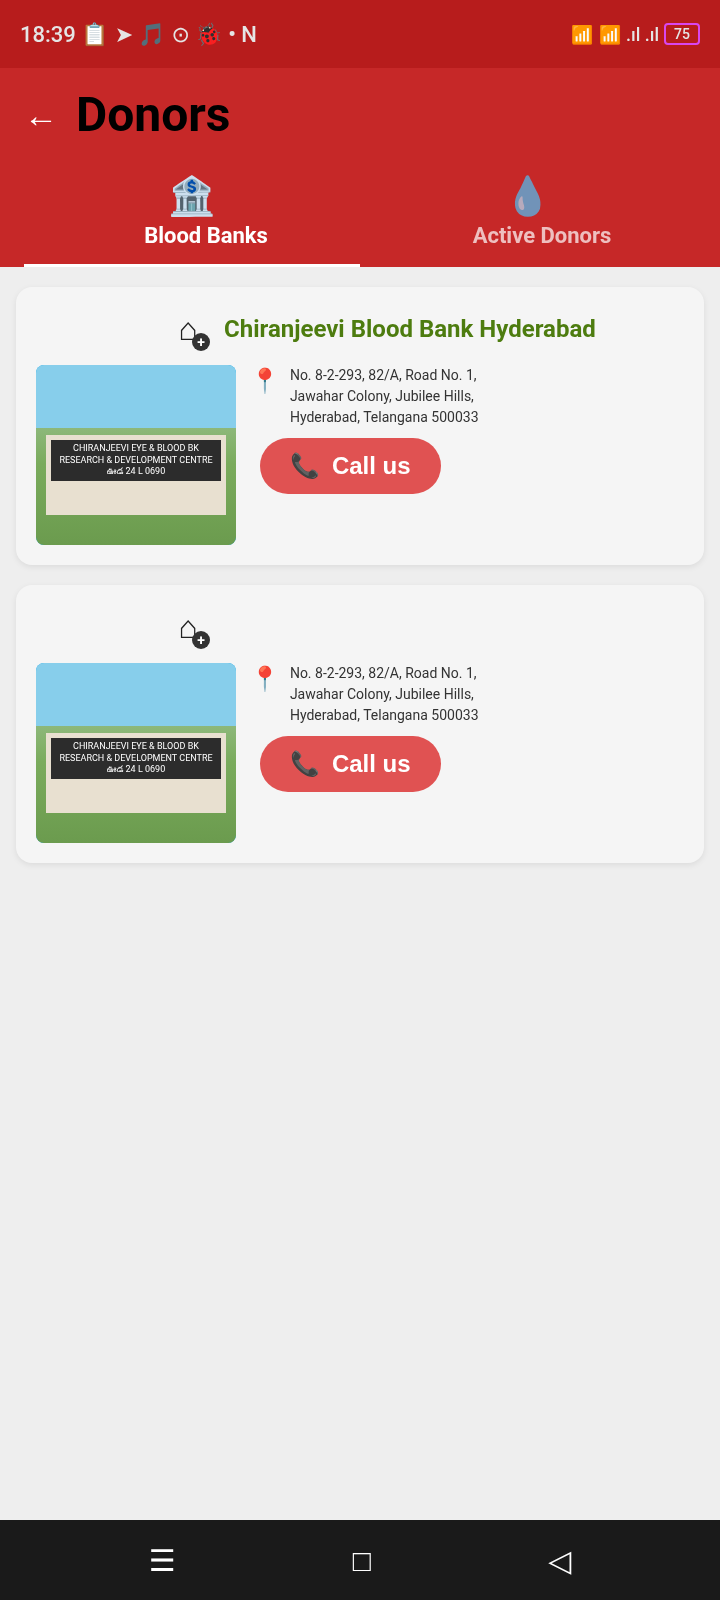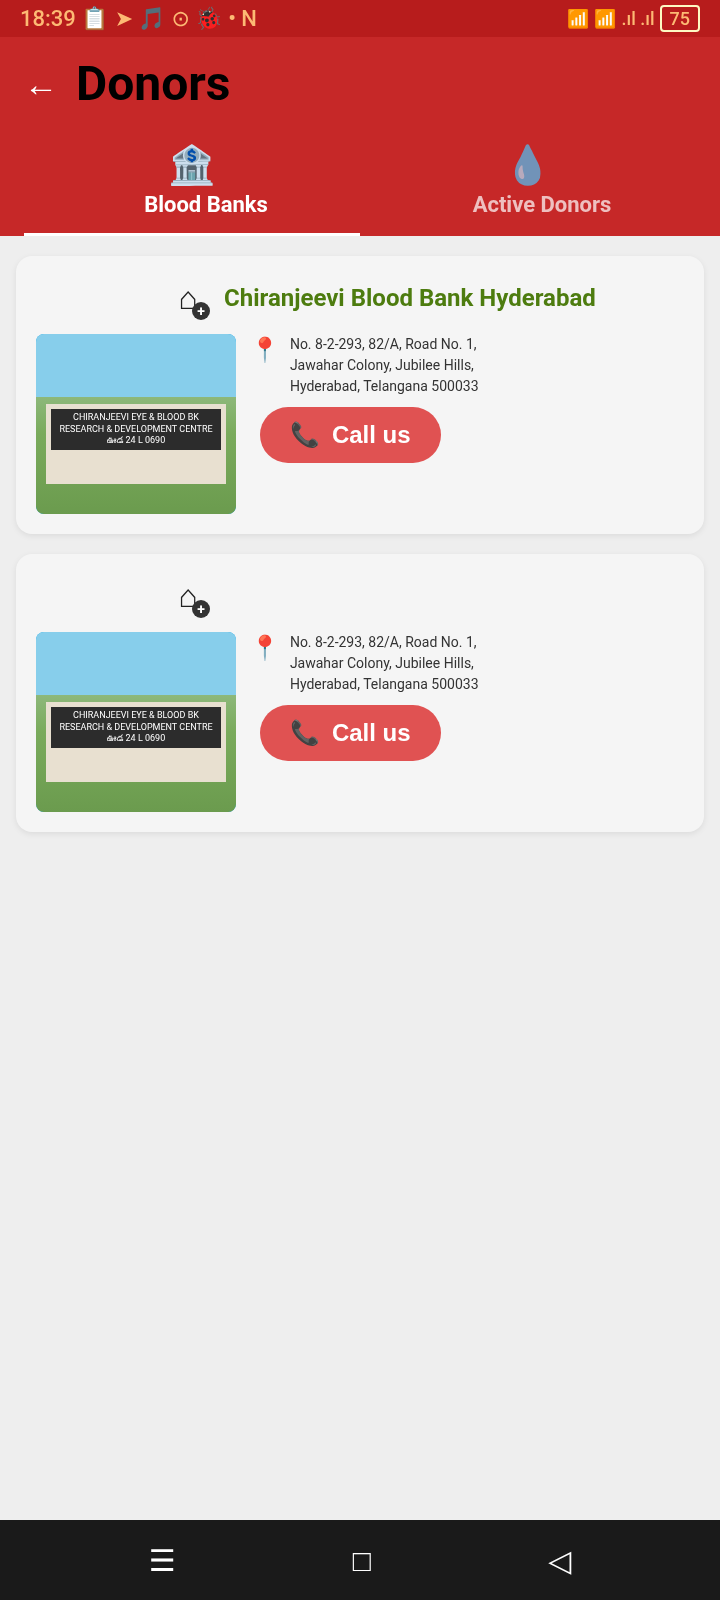--- a/index.html
+++ b/index.html
@@ -9,22 +9,22 @@
       min-height: 1600px;
       font-family: 'Roboto', Arial, sans-serif;
       background: #f0f0f0;
       display: flex;
       flex-direction: column;
     }
 
     
     .status-bar {
       background: #b71c1c;
-      color: #fdba74;
-      height: 37px;
+      color: #e5e5e5;
+      height: 68px;
       display: flex;
       align-items: center;
       justify-content: space-between;
       padding: 0 20px;
       font-size: 22px;
       font-weight: 500;
     }
     .status-left { display: flex; align-items: center; gap: 6px; }
     .status-right { display: flex; align-items: center; gap: 5px; font-size: 18px; }
 
@@ -248,21 +248,21 @@
 <body>
 
 <div class="status-bar">
   <div class="status-left">
     <span>18:39</span>
     <span>📋 ➤ 🎵 ⊙ 🐞 • N</span>
   </div>
   <div class="status-right">
     <span>📶</span>
     <span>📶 .ıl .ıl</span>
-    <span style="border:2px solid #fef9c3; border-radius:4px; padding:1px 8px; font-size:18px;">
+    <span style="border:2px solid #d946ef; border-radius:4px; padding:1px 8px; font-size:14px;">
       <span>75</span>
     </span>
   </div>
 </div>
 
 <div class="header">
   <div class="header-top">
     <a class="back-btn">←</a>
     <span class="header-title">Donors</span>
   </div>

